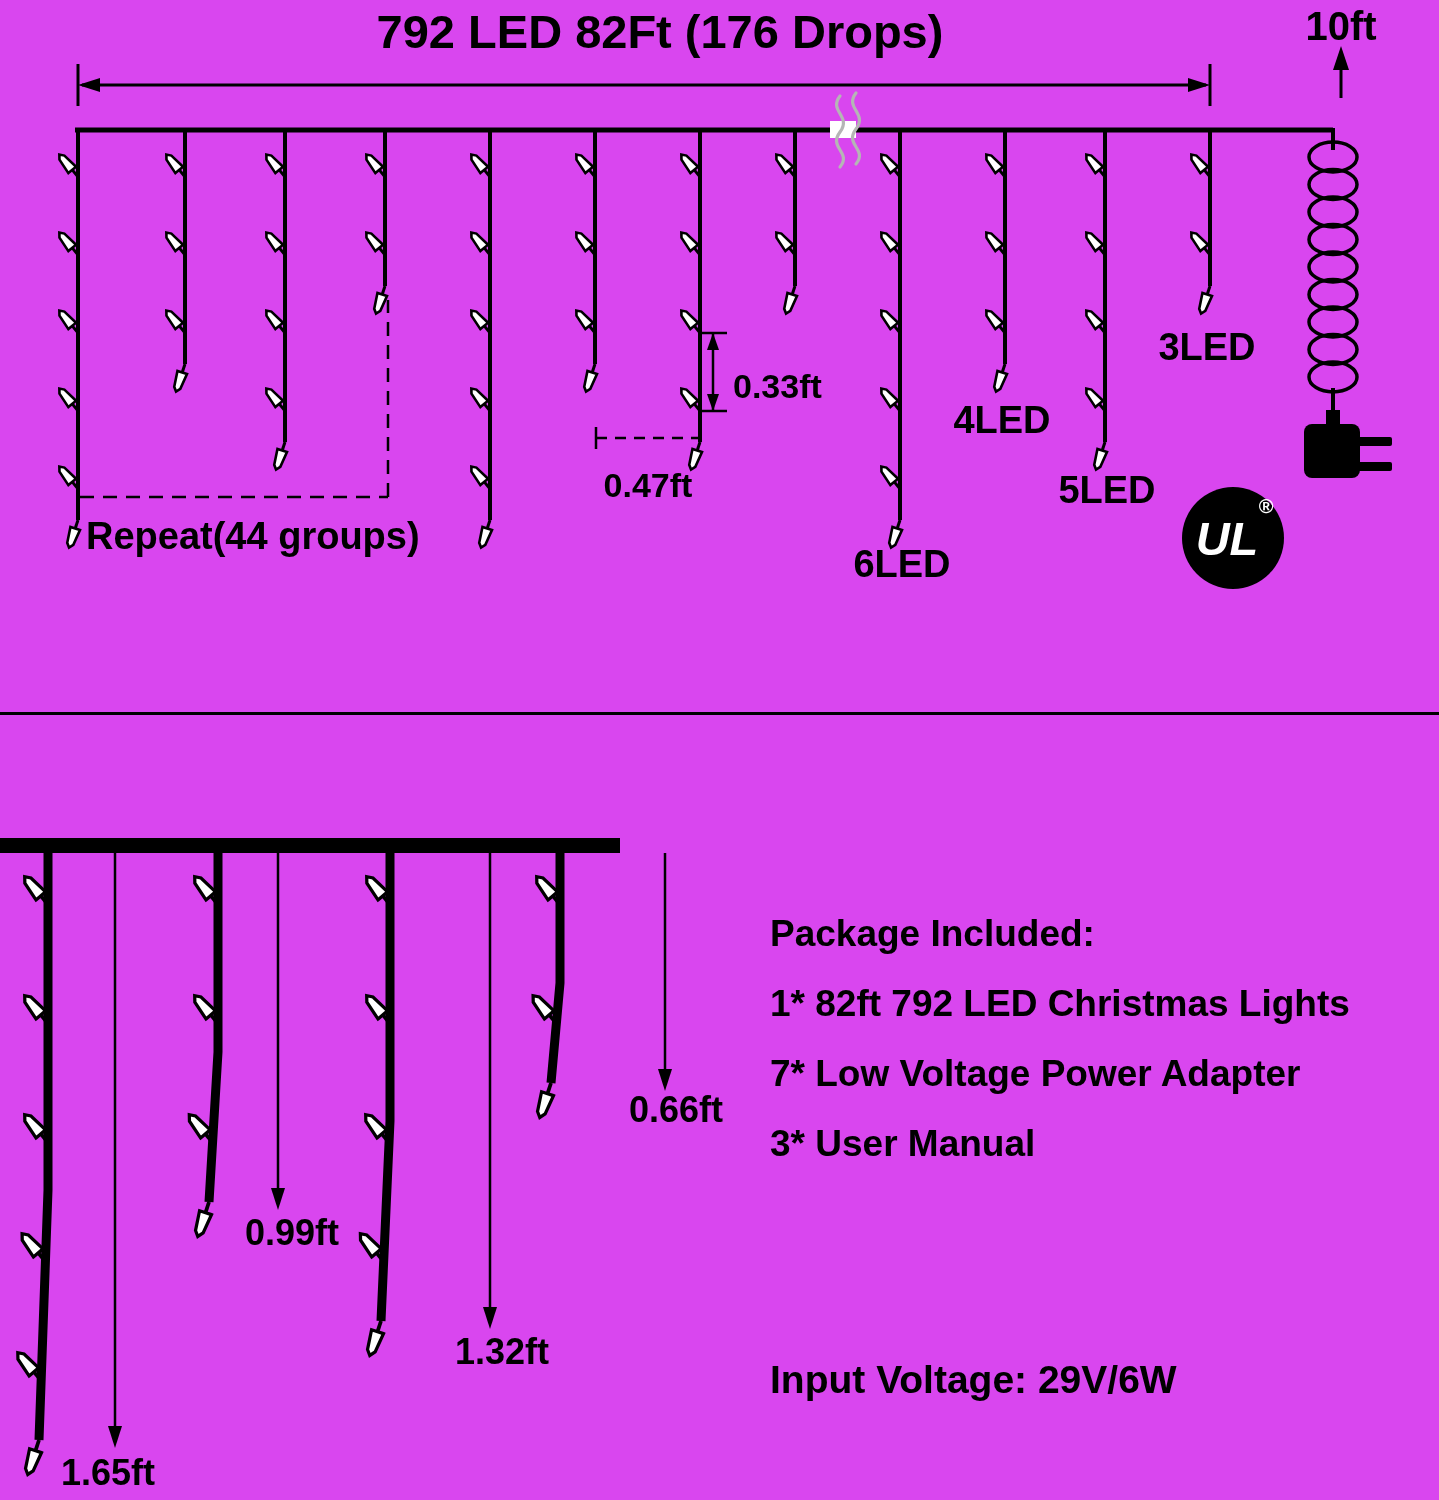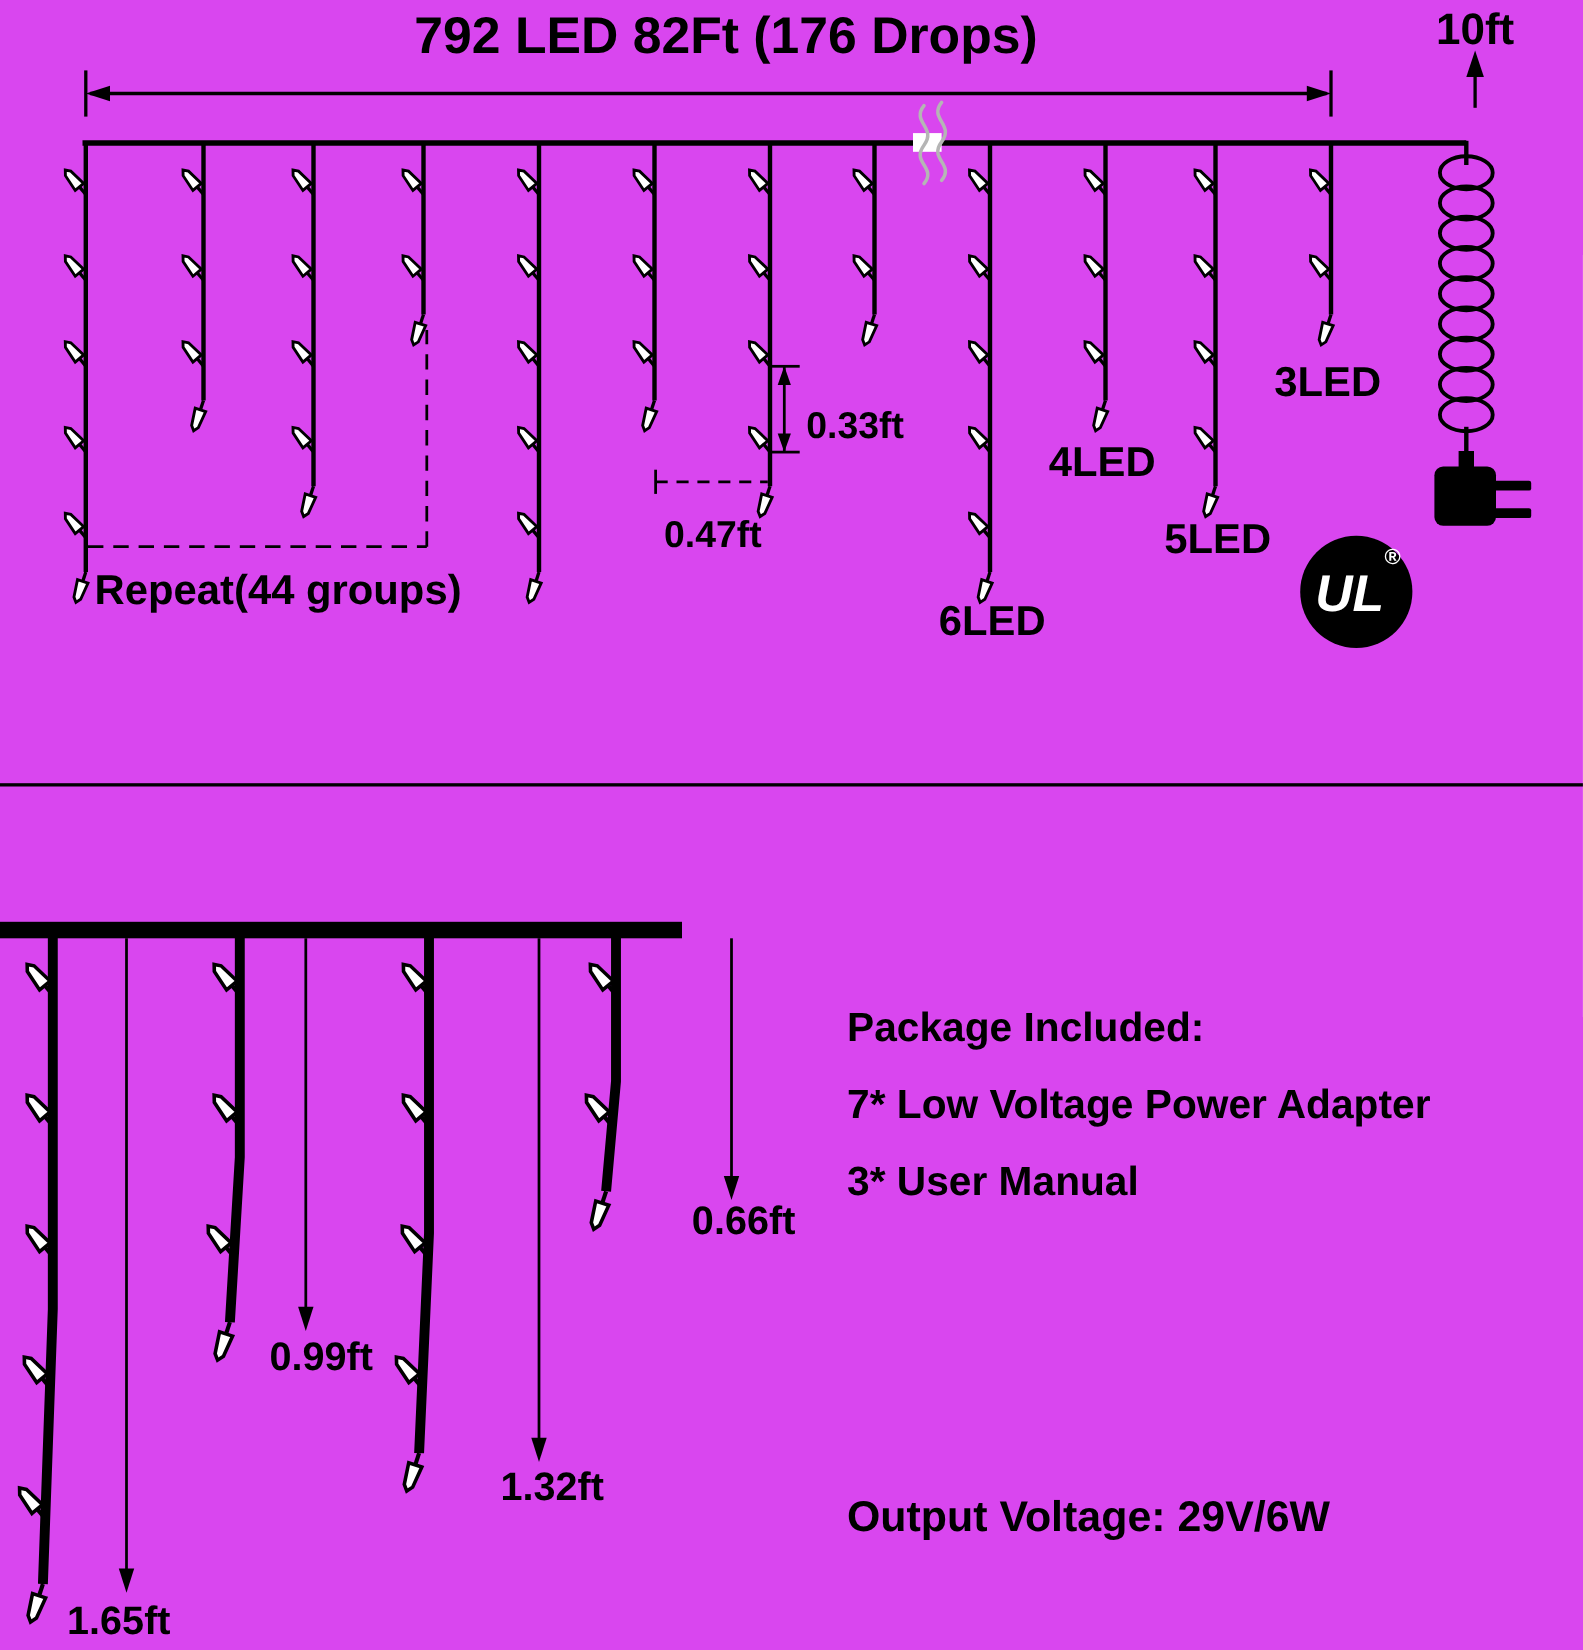--- a/index.html
+++ b/index.html
@@ -220,20 +220,21 @@
         <polygon points="490,499 483,477 497,477" fill="#000"></polygon>
         <text x="502" y="534" text-anchor="middle" class="fs36">1.32ft</text>
         <line x1="115" y1="23" x2="115" y2="598" stroke="#000" stroke-width="2.5"></line>
         <polygon points="115,618 108,596 122,596" fill="#000"></polygon>
         <text x="108" y="655" text-anchor="middle" class="fs36">1.65ft</text>
       </g>
   </svg>
 
   <div class="info">
     <div class="line">Package Included:</div>
+    <div class="line">1* 82ft 792 LED Christmas Lights</div>
     <div class="line">7* Low Voltage Power Adapter</div>
     <div class="line">3* User Manual</div>
   </div>
 
   <div class="specs">
-    <div class="line">Output Voltage: 29V/6W</div>
+    <div class="line">Input Voltage: 29V/6W</div>
   </div>
 </div>
 
 </body></html>

